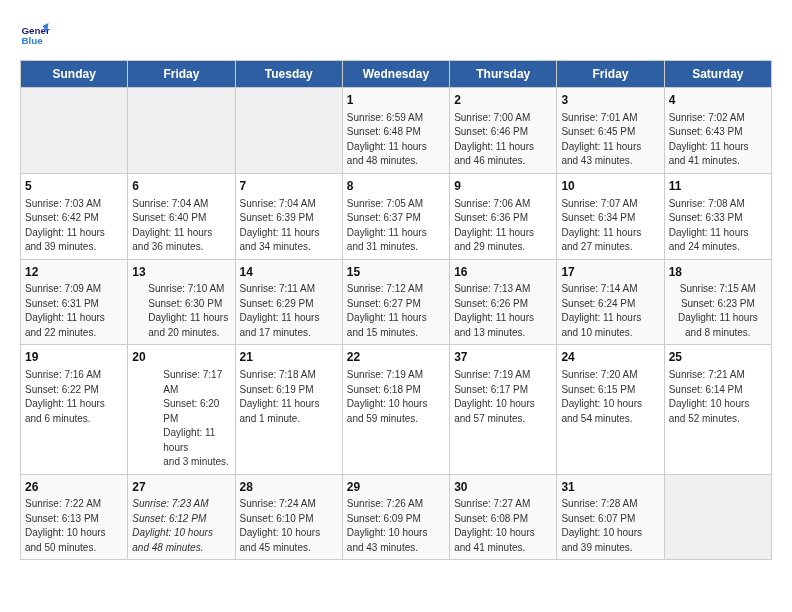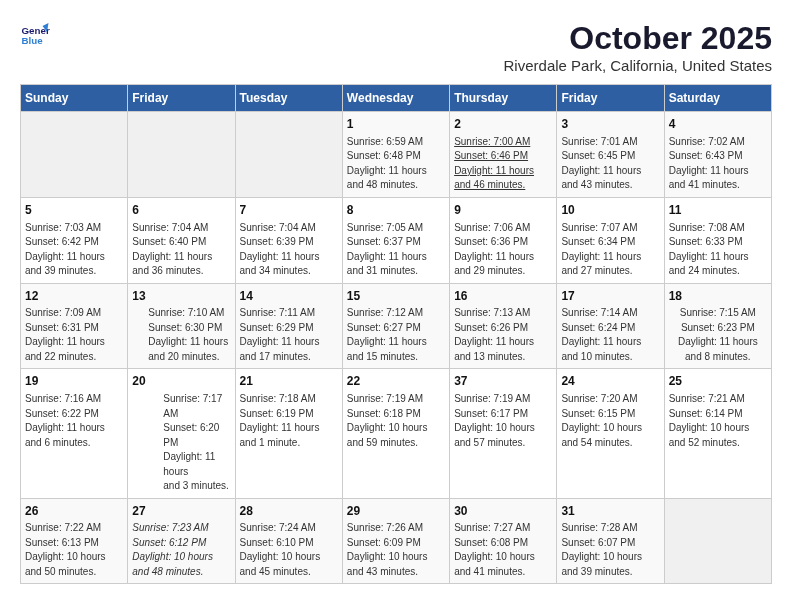--- a/index.html
+++ b/index.html
@@ -39,21 +39,21 @@
     }
     table {
       width: 100%;
       border-collapse: collapse;
       font-size: 11px;
     }
     thead th {
       background-color: #2e5fa3;
       color: #fff;
       padding: 6px 4px;
-      text-align: left;
+      text-align: center;
       font-size: 12px;
       font-weight: bold;
       border: 1px solid #ccc;
     }
     tbody td {
       vertical-align: top;
       padding: 4px 4px;
       border: 1px solid #ccc;
       min-height: 80px;
       height: 80px;
@@ -88,24 +88,20 @@
 </head>
 <body>
 
 <div class="header-area">
   <div class="logo">
     <svg class="logo-icon" viewBox="0 0 40 40" width="40" height="40">
       <text x="2" y="18" font-size="13" font-weight="bold" fill="#1a1a6e" font-family="Arial">General</text>
       <text x="2" y="32" font-size="13" font-weight="bold" fill="#2e7fd4" font-family="Arial">Blue</text>
       <polygon points="30,8 38,4 36,16" fill="#2e7fd4"></polygon>
     </svg>
-  </div>
-  <div class="title-area">
-    <div class="month-title">October 2025</div>
-    <div class="location-title">Riverdale Park, California, United States</div>
   </div>
 </div>
 
 <table>
   <thead>
     <tr>
     <th>Sunday</th>
         <th>Friday</th>
         <th>Tuesday</th>
         <th>Wednesday</th>
@@ -121,21 +117,21 @@
         <td class="empty-cell"></td>
         <td>
           <span class="day-number">1</span>
           <div class="day-info" style="white-space: pre-line;">Sunrise: 6:59 AM
 Sunset: 6:48 PM
 Daylight: 11 hours
 and 48 minutes.</div>
         </td>
         <td>
           <span class="day-number">2</span>
-          <div class="day-info" style="white-space: pre-line; text-decoration: underline;">Sunrise: 7:00 AM
+          <div class="day-info" style="white-space: pre-line;">Sunrise: 7:00 AM
 Sunset: 6:46 PM
 Daylight: 11 hours
 and 46 minutes.</div>
         </td>
         <td>
           <span class="day-number">3</span>
           <div class="day-info" style="white-space: pre-line;">Sunrise: 7:01 AM
 Sunset: 6:45 PM
 Daylight: 11 hours
 and 43 minutes.</div>

